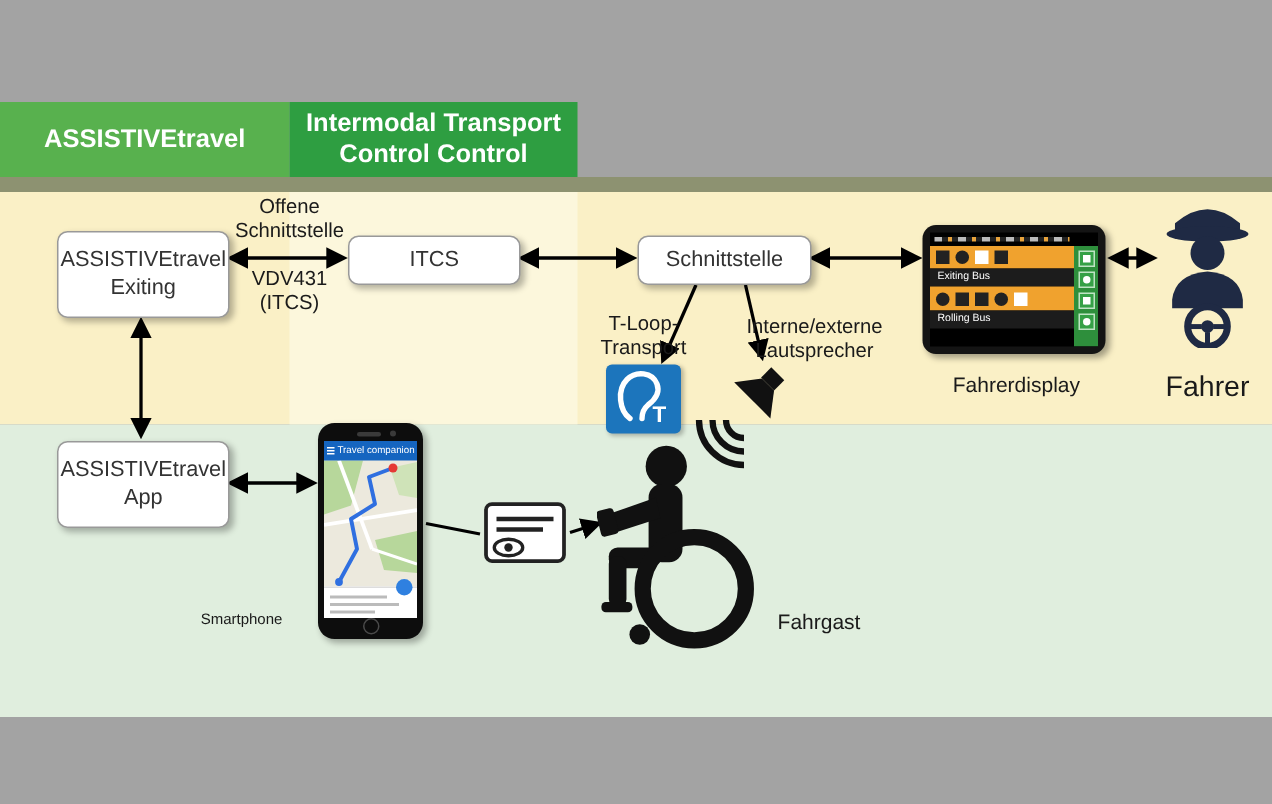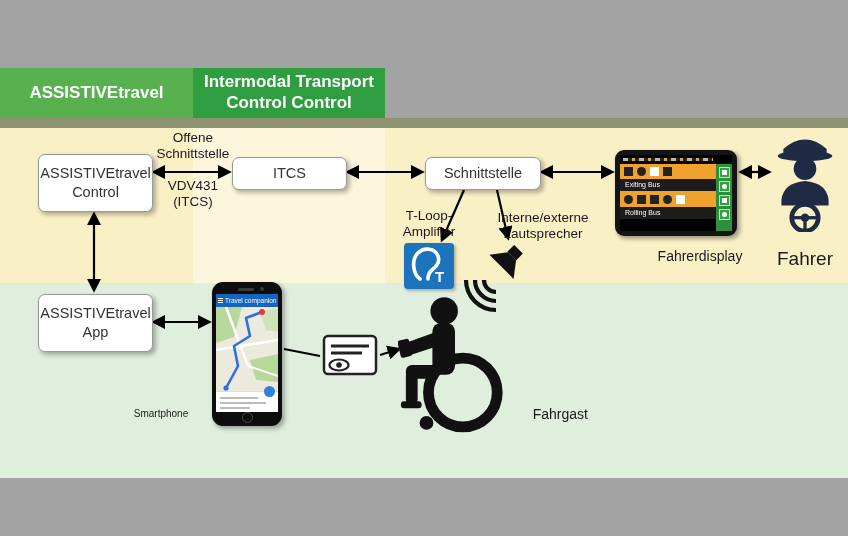--- a/index.html
+++ b/index.html
@@ -88,21 +88,21 @@
     <line class="conn" x1="94" y1="214" x2="94" y2="290" marker-start="url(#ah)" marker-end="url(#ah)"></line>
     <line class="conn" x1="154" y1="322" x2="209" y2="322" marker-start="url(#ah)" marker-end="url(#ah)"></line>
     <line class="conn" x1="284" y1="349" x2="320" y2="356"></line>
     <line class="conn" x1="380" y1="355" x2="399" y2="349" marker-end="url(#ah)"></line>
     <line class="conn" x1="464" y1="190" x2="442" y2="240" marker-end="url(#ah)"></line>
     <line class="conn" x1="497" y1="190" x2="508" y2="238" marker-end="url(#ah)"></line>
   </svg>
 
   <div class="node" style="left:38px;top:154px;width:113px;height:56px;">
     <span>ASSISTIVEtravel</span>
-    <span>Control</span>
+    <span>Exiting</span>
   </div>
   <div class="node" style="left:232px;top:157px;width:113px;height:31px;">
     <span>ITCS</span>
   </div>
   <div class="node" style="left:425px;top:157px;width:114px;height:31px;">
     <span>Schnittstelle</span>
   </div>
   <div class="node" style="left:38px;top:294px;width:113px;height:56px;">
     <span>ASSISTIVEtravel</span>
     <span>App</span>
@@ -111,36 +111,36 @@
   <div class="lbl" style="left:148px;top:130px;width:90px;">
     <span>Offene</span>
     <span>Schnittstelle</span>
   </div>
   <div class="lbl" style="left:148px;top:178px;width:90px;">
     <span>VDV431</span>
     <span>(ITCS)</span>
   </div>
   <div class="lbl" style="left:393px;top:208px;width:72px;">
     <span>T-Loop-</span>
-    <span>Amplifier</span>
+    <span>Transport</span>
   </div>
   <div class="lbl" style="left:482px;top:210px;width:122px;">
     <span>Interne/externe</span>
     <span>Lautsprecher</span>
   </div>
-  <div class="lbl" style="left:640px;top:248px;width:120px;font-size:14px;">
+  <div class="lbl" style="left:600px;top:248px;width:120px;font-size:14px;text-align:right;">
     <span>Fahrerdisplay</span>
   </div>
   <div class="lbl" style="left:772px;top:248px;width:66px;font-size:19px;">
     <span>Fahrer</span>
   </div>
   <div class="lbl" style="left:113px;top:408px;width:96px;font-size:10px;">
     <span>Smartphone</span>
   </div>
-  <div class="lbl" style="left:504px;top:406px;width:84px;font-size:14px;text-align:right;">
+  <div class="lbl" style="left:504px;top:406px;width:84px;font-size:14px;text-align:center;">
     <span>Fahrgast</span>
   </div>
 
   <div class="tloop">
     <svg width="50" height="46" viewBox="0 0 50 46">
       <path d="M16,36 C9,31 7,17 14,10 C20,4 31,5 34,13 C36.5,19.5 32,24 28,27 C25,29.5 24,32 24,36" stroke="#fff" stroke-width="3.6" fill="none" stroke-linecap="round"></path>
     </svg>
     <span class="tletter">T</span>
   </div>
 

